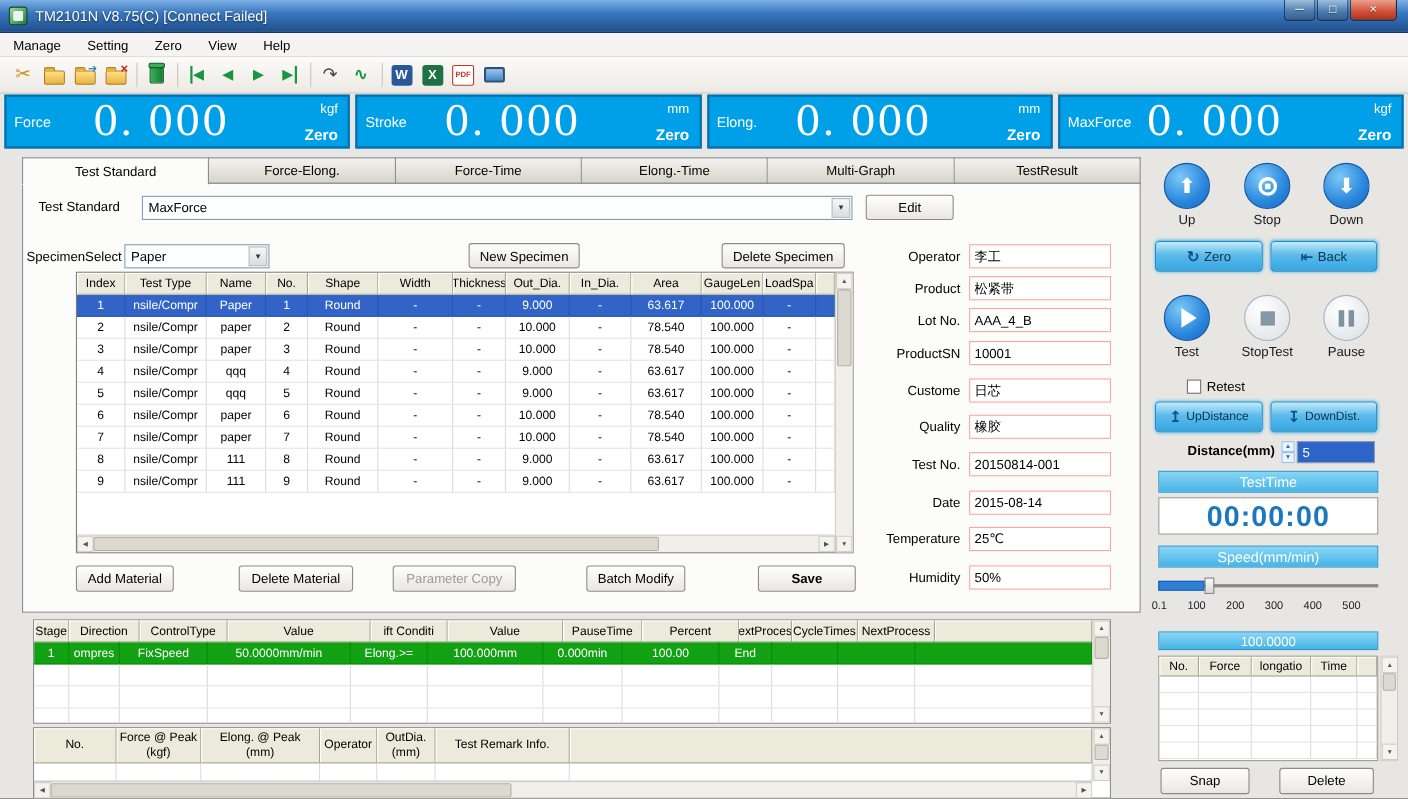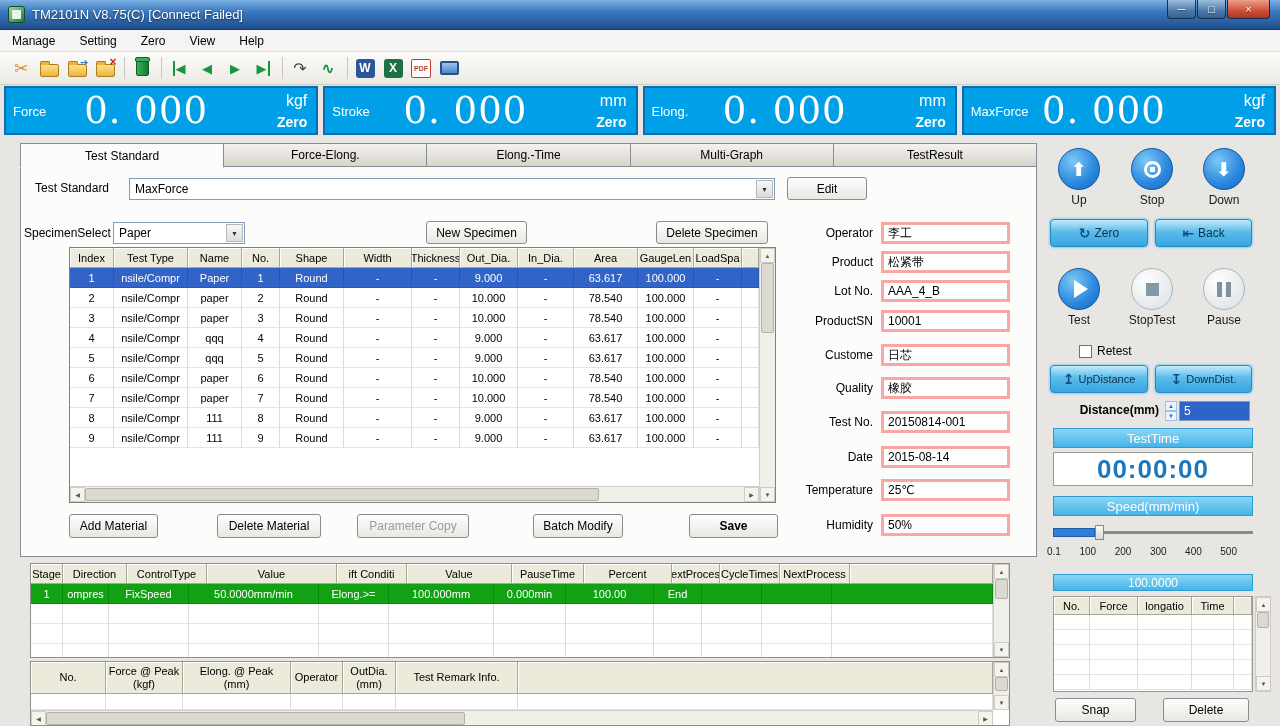--- a/index.html
+++ b/index.html
@@ -54,21 +54,21 @@
   .ic-pdf{width:20px;height:19px;background:#fff;border:1px solid #c0392b;border-radius:2px;color:#c0392b;
     font-size:7px;font-weight:bold;display:flex;align-items:center;justify-content:center;}
   .ic-screen{width:19px;height:14px;background:linear-gradient(#9cc4ec,#4a86c8);border:2px solid #28527e;border-radius:2px;}
 
   
   .displays{position:absolute;left:4px;top:86px;width:1272px;height:49px;display:flex;gap:5px;}
   .disp{flex:1;background:#00a0e8;border:2px solid #0b6fae;position:relative;color:#fff;}
   .disp .lbl{position:absolute;left:7px;top:50%;transform:translateY(-50%);font-size:13px;}
   .disp .val{position:absolute;left:40px;right:70px;top:0;bottom:0;display:flex;align-items:center;justify-content:center;
     font-size:37px;font-family:"DejaVu Serif","Liberation Serif",serif;letter-spacing:1px;}
-  .disp .unit{position:absolute;right:9px;top:4px;font-size:16px;}
+  .disp .unit{position:absolute;right:9px;top:4px;font-size:12px;}
   .disp .zero{position:absolute;right:9px;bottom:3px;font-size:14px;font-weight:bold;}
 
   
   .tabs{position:absolute;left:20px;top:143px;width:1017px;height:24px;display:flex;z-index:2;}
   .tab{flex:1;border:1px solid #8a8d96;border-left:none;background:linear-gradient(#f4f2ee,#d8d4cb);
     font-size:12px;display:flex;align-items:center;justify-content:center;}
   .tab:first-child{border-left:1px solid #8a8d96;}
   .tab.active{background:#fcfcfa;border-bottom:1px solid #fcfcfa;height:25px;}
   .panel{position:absolute;left:20px;top:166px;width:1017px;height:391px;background:#fcfcfa;
     border:1px solid #8a8d96;z-index:1;}
@@ -110,21 +110,21 @@
   .grid-inner{flex:1;display:flex;flex-direction:column;overflow:hidden;justify-content:flex-end;}
   .grid-head{height:20px;flex:0 0 20px;display:flex;}
   .grid-body{flex:1;overflow:hidden;background:#fff;}
 
   
   .matbtn{position:absolute;top:347px;height:24px;}
 
   
   .frow{position:absolute;left:742px;width:256px;height:22px;display:flex;align-items:center;}
   .flabel{width:118px;text-align:right;font-size:12px;padding-right:8px;}
-  .finput{width:129px;height:22px;background:#fff;border:3px solid #fca5a5;font-size:12px;display:flex;
+  .finput{width:129px;height:22px;background:#fff;border:1px solid #fca5a5;font-size:12px;display:flex;
     align-items:center;padding-left:4px;overflow:hidden;white-space:nowrap;}
 
   
   .stage{position:absolute;left:30px;top:563px;width:980px;height:95px;border:1px solid #8f8f8f;background:#fff;
     display:flex;overflow:hidden;}
   .stage-inner{flex:1;display:flex;flex-direction:column;overflow:hidden;}
   .stage-head{height:20px;flex:0 0 20px;display:flex;}
   .results{position:absolute;left:30px;top:661px;width:980px;height:65px;border:1px solid #8f8f8f;background:#fff;
     display:flex;overflow:hidden;}
   .res-inner{flex:1;display:flex;flex-direction:column;overflow:hidden;}
@@ -276,20 +276,21 @@
       <span class="lbl">MaxForce</span>
       <span class="val">0. 000</span>
       <span class="unit">kgf</span>
       <span class="zero">Zero</span>
     </div>
   </div>
 
   <div class="tabs" id="tabs">
       <div class="tab active">Test Standard</div>
       <div class="tab">Force-Elong.</div>
+      <div class="tab">Force-Time</div>
       <div class="tab">Elong.-Time</div>
       <div class="tab">Multi-Graph</div>
       <div class="tab">TestResult</div>
     </div>
 
   <div class="panel">
     <div class="label12" style="position:absolute;left:14px;top:14px;">Test Standard</div>
     <div class="combo" style="left:108px;top:11px;width:646px;">
       <span>MaxForce</span>
       <span class="arrow">▼</span>

